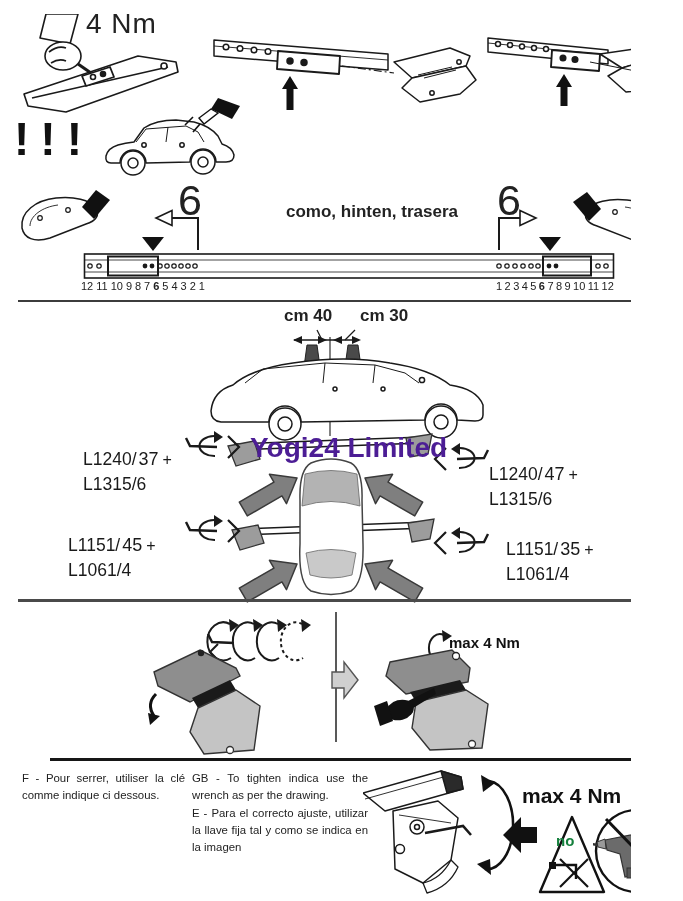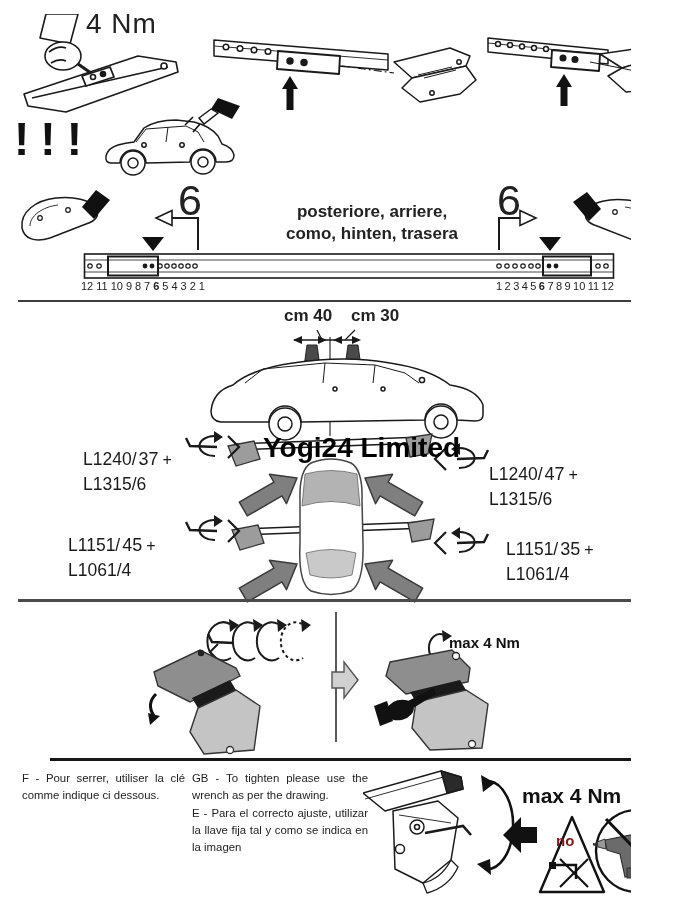--- a/index.html
+++ b/index.html
@@ -20,21 +20,21 @@
   .kit .code{font-size:17.5px;font-weight:500;}
   .kit .big{font-size:18px;font-weight:500;}
   .kit .plus{font-size:16px;font-weight:500;margin-left:2px;}
   .kit .l2{font-size:17.5px;font-weight:500;margin-top:7px;}
   .watermark{font-size:28px;font-weight:700;color:#dd1212;z-index:30;}
   .step-torque{font-size:15px;font-weight:600;color:#111;}
   .divider{background:#3c3c3c;}
   .fcol{font-size:11.4px;line-height:1.52;text-align:justify;color:#222;}
   .fcol p{margin:0;}
   .ftorque{font-size:21px;font-weight:700;color:#111;}
-  .no-label{font-size:15px;font-weight:700;color:#7f1d1d;z-index:5;}
+  .no-label{font-size:15px;font-weight:700;color:#15803d;z-index:5;}
   svg{display:block;}
 </style>
 </head>
 <body>
 
 <div id="page">
 
   <div class="abs txt torque-top" style="left:86px;top:8px;">4 Nm</div>
 
   <svg class="abs" style="left:18px;top:14px;" width="170" height="100" viewBox="0 0 170 100">
@@ -127,21 +127,20 @@
   </svg>
 
   <div class="abs txt six" style="left:178px;top:176px;">6</div>
   <svg class="abs" style="left:140px;top:182px;" width="80" height="72" viewBox="0 0 80 72">
     <polyline points="17,36 58,36 58,68" fill="none" stroke="#1a1a1a" stroke-width="2"></polyline>
     <polygon points="32,28.5 16,36 32,43.5" fill="#fff" stroke="#1a1a1a" stroke-width="1.6"></polygon>
     <polygon points="2,55 24,55 13,69" fill="#111"></polygon>
   </svg>
 
   <div class="abs caption" style="left:282px;top:201px;">
-    <div>posteriore, arriere,</div>
     <div>como, hinten, trasera</div>
   </div>
 
   <div class="abs txt six" style="left:497px;top:176px;">6</div>
   <svg class="abs" style="left:462px;top:182px;" width="100" height="72" viewBox="0 0 100 72">
     <polyline points="58,36 37,36 37,68" fill="none" stroke="#1a1a1a" stroke-width="2"></polyline>
     <polygon points="58,28.5 74,36 58,43.5" fill="#fff" stroke="#1a1a1a" stroke-width="1.6"></polygon>
     <polygon points="77,55 99,55 88,69" fill="#111"></polygon>
   </svg>
 
@@ -210,21 +209,21 @@
       <span>8</span>
       <span>9</span>
       <span>10</span>
       <span>11</span>
       <span>12</span>
   </div>
 
   <div class="abs divider" style="left:18px;top:300px;width:648px;height:2px;"></div>
 
   <div class="abs txt dim" style="left:284px;top:306px;">cm 40</div>
-  <div class="abs txt dim" style="left:351px;top:306px;">cm 30</div>
+  <div class="abs txt dim" style="left:360px;top:306px;">cm 30</div>
 
   <svg class="abs" style="left:205px;top:303px;" width="305" height="138" viewBox="0 0 305 138">
     <line x1="112" y1="27" x2="117" y2="37" stroke="#1a1a1a" stroke-width="1.2"></line>
     <line x1="150" y1="27" x2="140" y2="37" stroke="#1a1a1a" stroke-width="1.2"></line>
     <line x1="89" y1="37" x2="154" y2="37" stroke="#1a1a1a" stroke-width="1.4"></line>
     <g fill="#1a1a1a">
       <polygon points="88,37 97,33 97,41"></polygon>
       <polygon points="122,37 113,33 113,41"></polygon>
       <polygon points="128,37 137,33 137,41"></polygon>
       <polygon points="156,37 147,33 147,41"></polygon>
@@ -322,21 +321,21 @@
       </g>
       <g transform="translate(254,104)">
         <path d="M26,2 A15,10 0 1 1 25,22" stroke-width="2"></path>
           <polygon points="26,-3 17,3 26,9" fill="#1a1a1a" stroke="none"></polygon>
         <path d="M54,4 L50,12 L23,13" stroke-width="2.4"></path>
         <polyline points="12,2 1,13 12,24" stroke-width="2.2"></polyline>
       </g>
     </g>
   </svg>
 
-  <div class="abs txt watermark" style="left: 263px; top: 432px; color: #000000;">Yogi24 Limited</div>
+  <div class="abs txt watermark" style="left: 250px; top: 432px; color: #4c1d95;">Yogi24 Limited</div>
 
   <div class="abs divider" style="left:18px;top:599px;width:648px;height:2.5px;background:#4a4a4a;"></div>
 
   <svg class="abs" style="left:142px;top:610px;" width="192" height="150" viewBox="0 0 192 150">
     <g stroke="#1a1a1a" fill="none">
       <polyline points="76,34 68,42 76,50" stroke-width="2"></polyline>
       <path d="M88,14 A16,19 0 1 0 89,48" stroke-width="2"></path>
         <polygon points="87,9 97,15 88,22" fill="#1a1a1a" stroke="none"></polygon>
       <path d="M66,24 L70,32 L92,33" stroke-width="2.4"></path>
       <path d="M112,14 A15,19 0 1 0 113,48" stroke-width="2"></path>
@@ -377,21 +376,21 @@
     </g>
   </svg>
   <div class="abs txt step-torque" style="left:449px;top:634px;">max 4 Nm</div>
 
   <div class="abs divider" style="left:50px;top:758px;width:595px;height:2.5px;background:#161616;"></div>
 
   <div class="abs fcol" style="left:22px;top:770px;width:163px;">
     <p>F - Pour serrer, utiliser la clé comme indique ci dessous.</p>
   </div>
   <div class="abs fcol" style="left:192px;top:770px;width:176px;">
-    <p>GB - To tighten please use the wrench as per the drawing.</p>
+    <p>GB - To tighten indica use the wrench as per the drawing.</p>
     <p>E - Para el correcto ajuste, utilizar la llave fija tal y como se indica en la imagen</p>
   </div>
 
   <svg class="abs" style="left:363px;top:763px;" width="176" height="136" viewBox="0 0 176 136">
     <g fill="#fff" stroke="#1a1a1a" stroke-width="1.5" stroke-linejoin="round">
       <polygon points="0,30 78,8 98,14 100,26 22,48"></polygon>
       <line x1="2" y1="36" x2="84" y2="13" stroke-width="0.9"></line>
       <polygon points="78,8 98,14 100,26 84,30" fill="#2a2a2a"></polygon>
       <polygon points="30,48 75,38 95,55 88,97 60,120 32,106"></polygon>
       <line x1="36" y1="52" x2="88" y2="60" stroke-width="0.9"></line>

